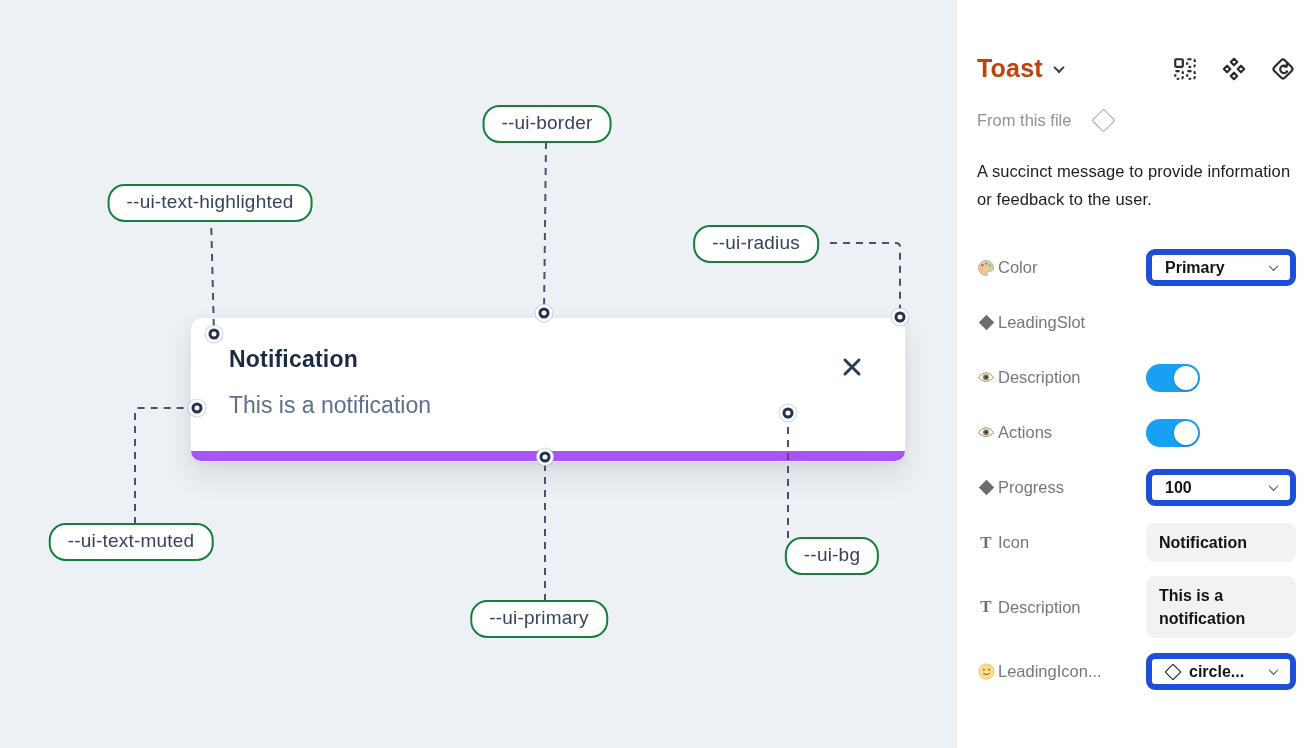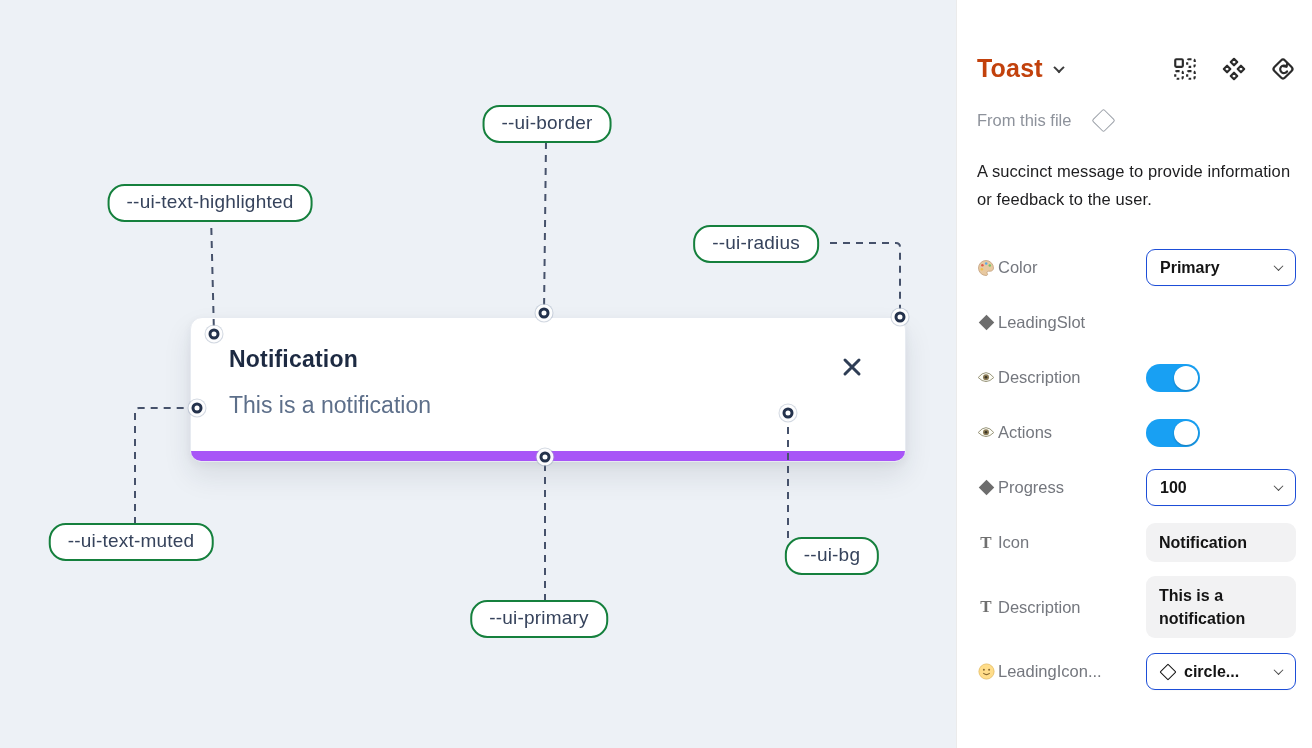--- a/index.html
+++ b/index.html
@@ -55,21 +55,21 @@
   .prop-row { display:flex; align-items:center; height:55px; }
   .prop-row.tall { height:74px; }
   .prop-label { display:flex; align-items:center; gap:3px; font-size:16.5px; color:#74777e;
     min-width:0; flex:1 1 auto; white-space:nowrap; overflow:hidden; }
   .prop-icon { width:18px; display:inline-flex; justify-content:center; flex:0 0 auto; }
   .d-solid { width:11px; height:11px; background:#6d6d6d; transform:rotate(45deg); }
   .t-glyph { font-family:"Liberation Serif", serif; font-size:17px; font-weight:700; color:#707070; }
   .control-col { flex:0 0 150px; width:150px; }
 
   .select { display:flex; align-items:center; width:150px; height:37px;
-    background:#fff; border:1px solid #1d4ed8; border-radius:9px; padding:0 13px;
+    background:#fff; border:6px solid #1d4ed8; border-radius:9px; padding:0 13px;
     cursor:pointer; box-shadow:0 1px 1px rgba(0,0,0,.02); }
   .select-value { font-size:16px; font-weight:700; color:#141414; flex:1;
     white-space:nowrap; overflow:hidden; }
   .select .chev { border-color:#4a4a4a; border-width:1.8px; width:7px; height:7px; flex:0 0 auto;
     margin-left:6px; }
   .mini-diamond { width:12px; height:12px; border:1.7px solid #161616; border-radius:1px;
     transform:rotate(45deg); margin:0 10px 0 2px; flex:0 0 auto; }
 
   .field { width:150px; background:#f2f2f3; border-radius:9px; padding:8px 13px;
     font-size:16px; font-weight:700; color:#141414; line-height:23px; cursor:text; }

